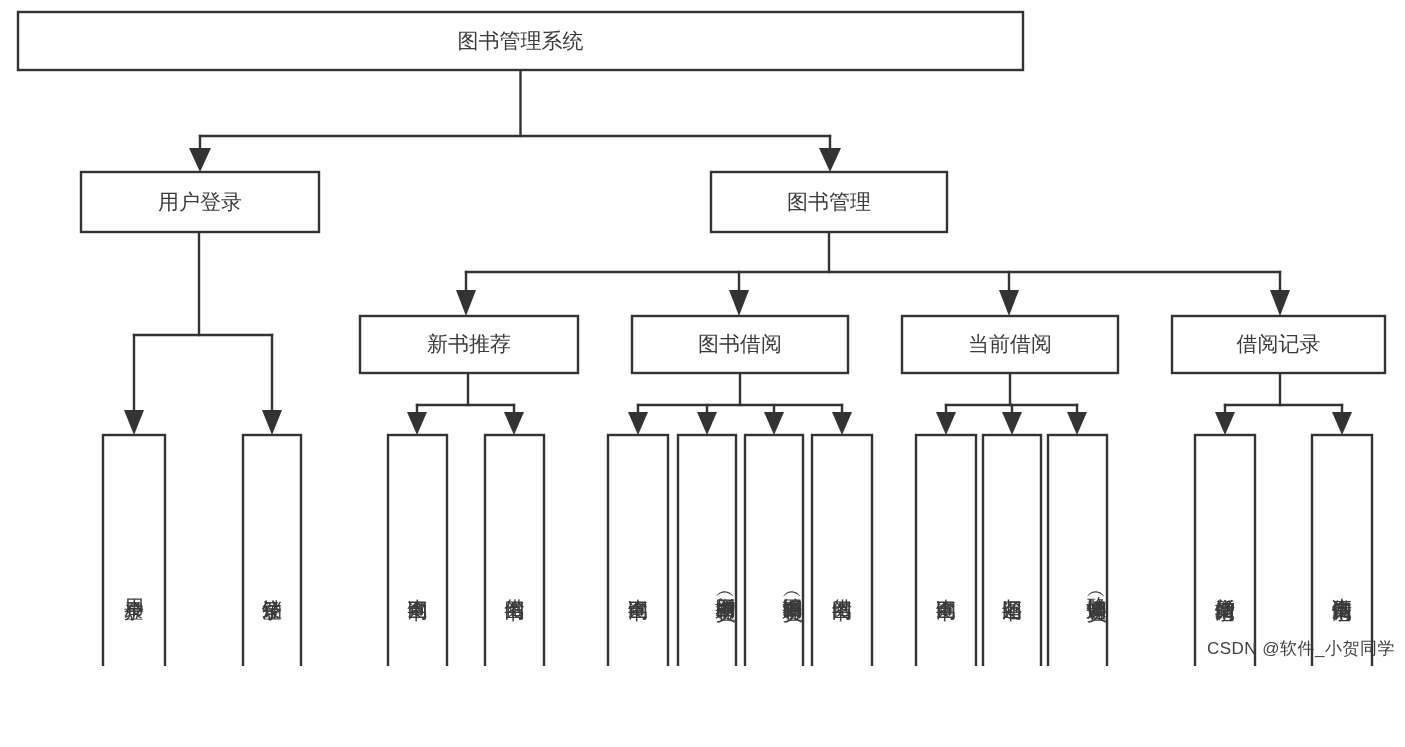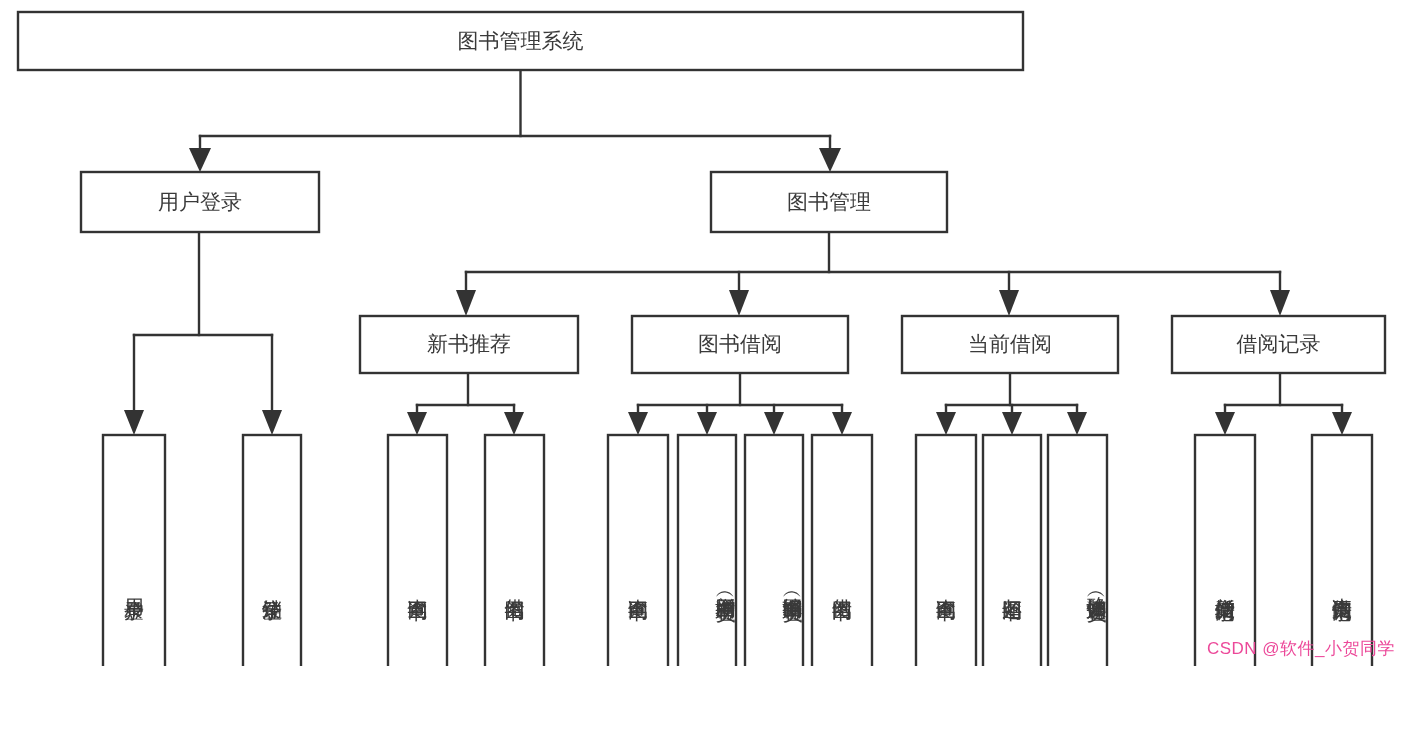--- a/index.html
+++ b/index.html
@@ -59,21 +59,21 @@
     justify-content: center;
     white-space: nowrap;
     pointer-events: none;
   }
   .watermark {
     position: absolute;
     right: 10px;
     bottom: 6px;
     font-family: "Liberation Sans", "DejaVu Sans", sans-serif;
     font-size: 17px;
-    color: #ec4899;
+    color: #404040;
     white-space: nowrap;
     letter-spacing: 0.5px;
   }
 </style>
 </head>
 <body>
 
 <div id="diagram-root">
 
   <svg class="flowchart" viewBox="0 0 1405 747">

